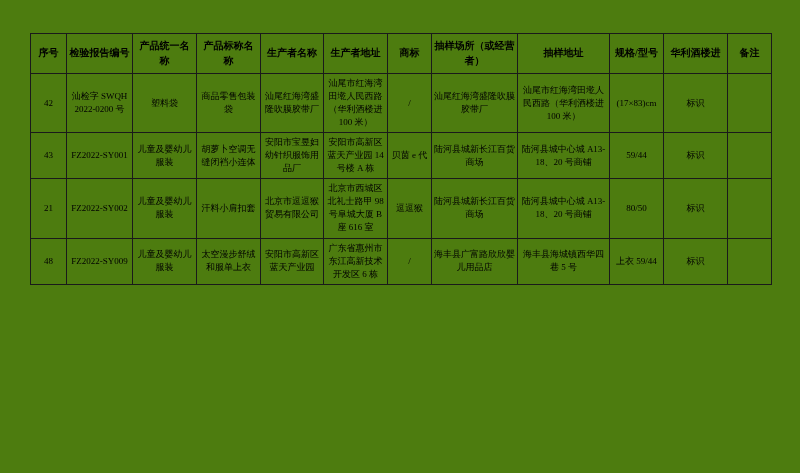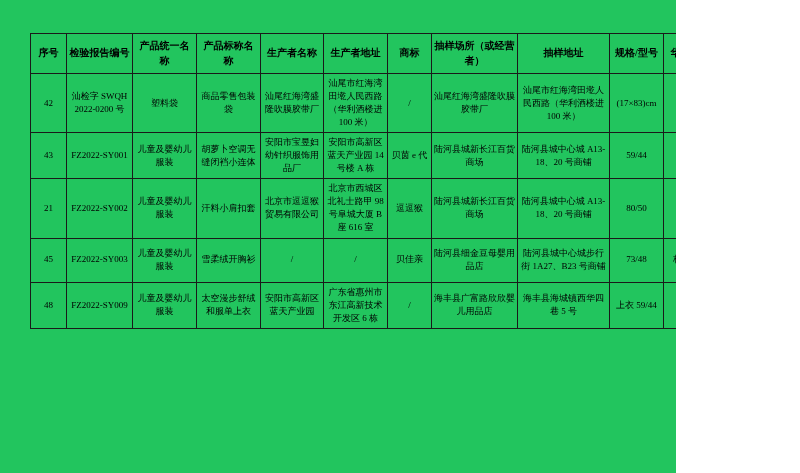--- a/index.html
+++ b/index.html
@@ -6,23 +6,23 @@
     margin: 0;
     padding: 0;
     background: #ffffff;
     width: 800px;
     height: 473px;
     font-family: "Liberation Serif", "DejaVu Serif", serif;
     color: #000000;
   }
   .page {
     position: relative;
-    width: 676px;
+    width: 800px;
     height: 473px;
-    background: #22c55e;
+    background: #4d7c0f;
     overflow: hidden;
   }
   table.report {
     position: absolute;
     left: 30px;
     top: 33px;
     width: 741px;
     border-collapse: collapse;
     table-layout: fixed;
   }
@@ -129,34 +129,20 @@
           <td>北京市逗逗猴贸易有限公司</td>
           <td>北京市西城区北礼士路甲 98 号阜城大厦 B 座 616 室</td>
           <td>逗逗猴</td>
           <td>陆河县城新长江百货商场</td>
           <td>陆河县城中心城 A13-18、20 号商铺</td>
           <td>80/50</td>
           <td>标识</td>
           <td></td>
         </tr>
         <tr>
-          <td>45</td>
-          <td>FZ2022-SY003</td>
-          <td>儿童及婴幼儿服装</td>
-          <td>雪柔绒开胸衫</td>
-          <td>/</td>
-          <td>/</td>
-          <td>贝佳亲</td>
-          <td>陆河县细金豆母婴用品店</td>
-          <td>陆河县城中心城步行街 1A27、B23 号商铺</td>
-          <td>73/48</td>
-          <td>标识、成分</td>
-          <td></td>
-        </tr>
-        <tr>
           <td>48</td>
           <td>FZ2022-SY009</td>
           <td>儿童及婴幼儿服装</td>
           <td>太空漫步舒绒和服单上衣</td>
           <td>安阳市高新区蓝天产业园</td>
           <td>广东省惠州市东江高新技术开发区 6 栋</td>
           <td>/</td>
           <td>海丰县广富路欣欣婴儿用品店</td>
           <td>海丰县海城镇西华四巷 5 号</td>
           <td>上衣 59/44</td>

